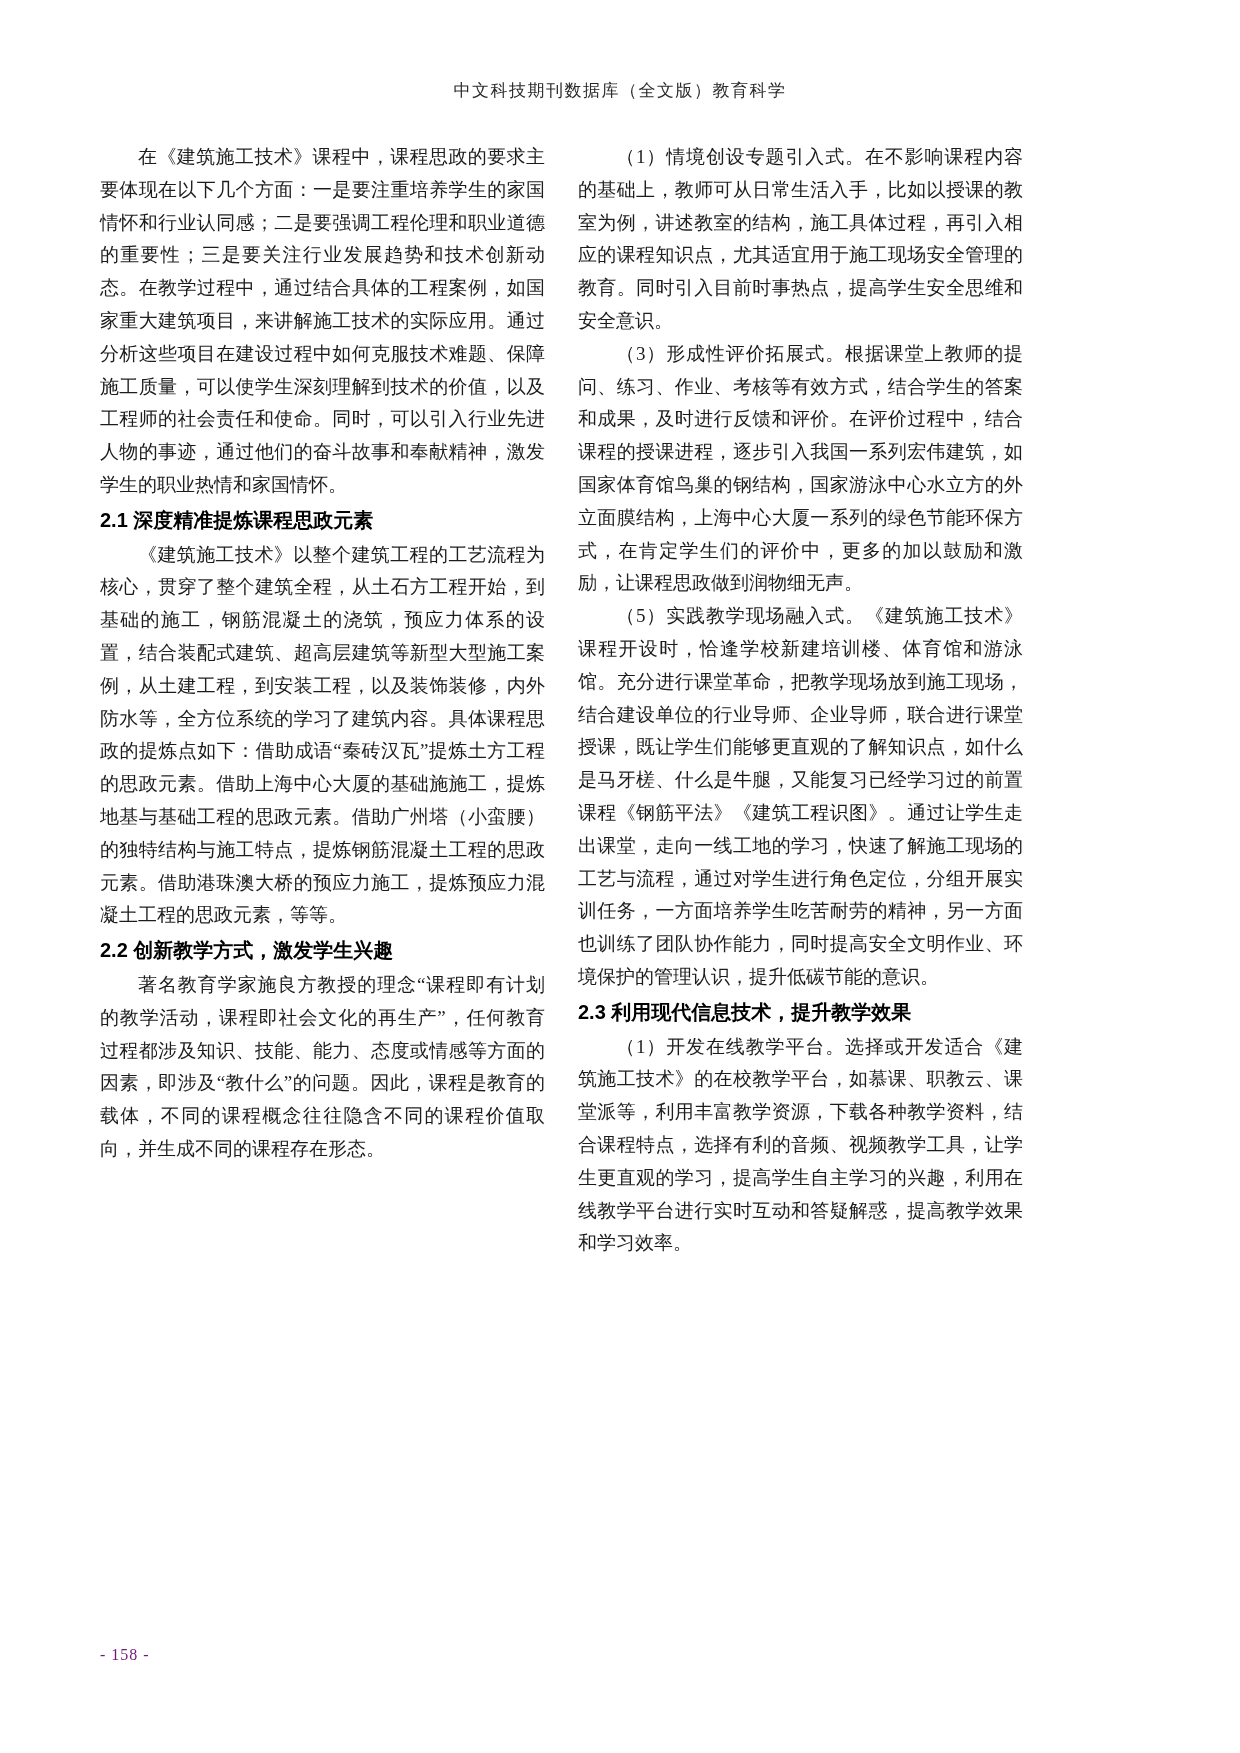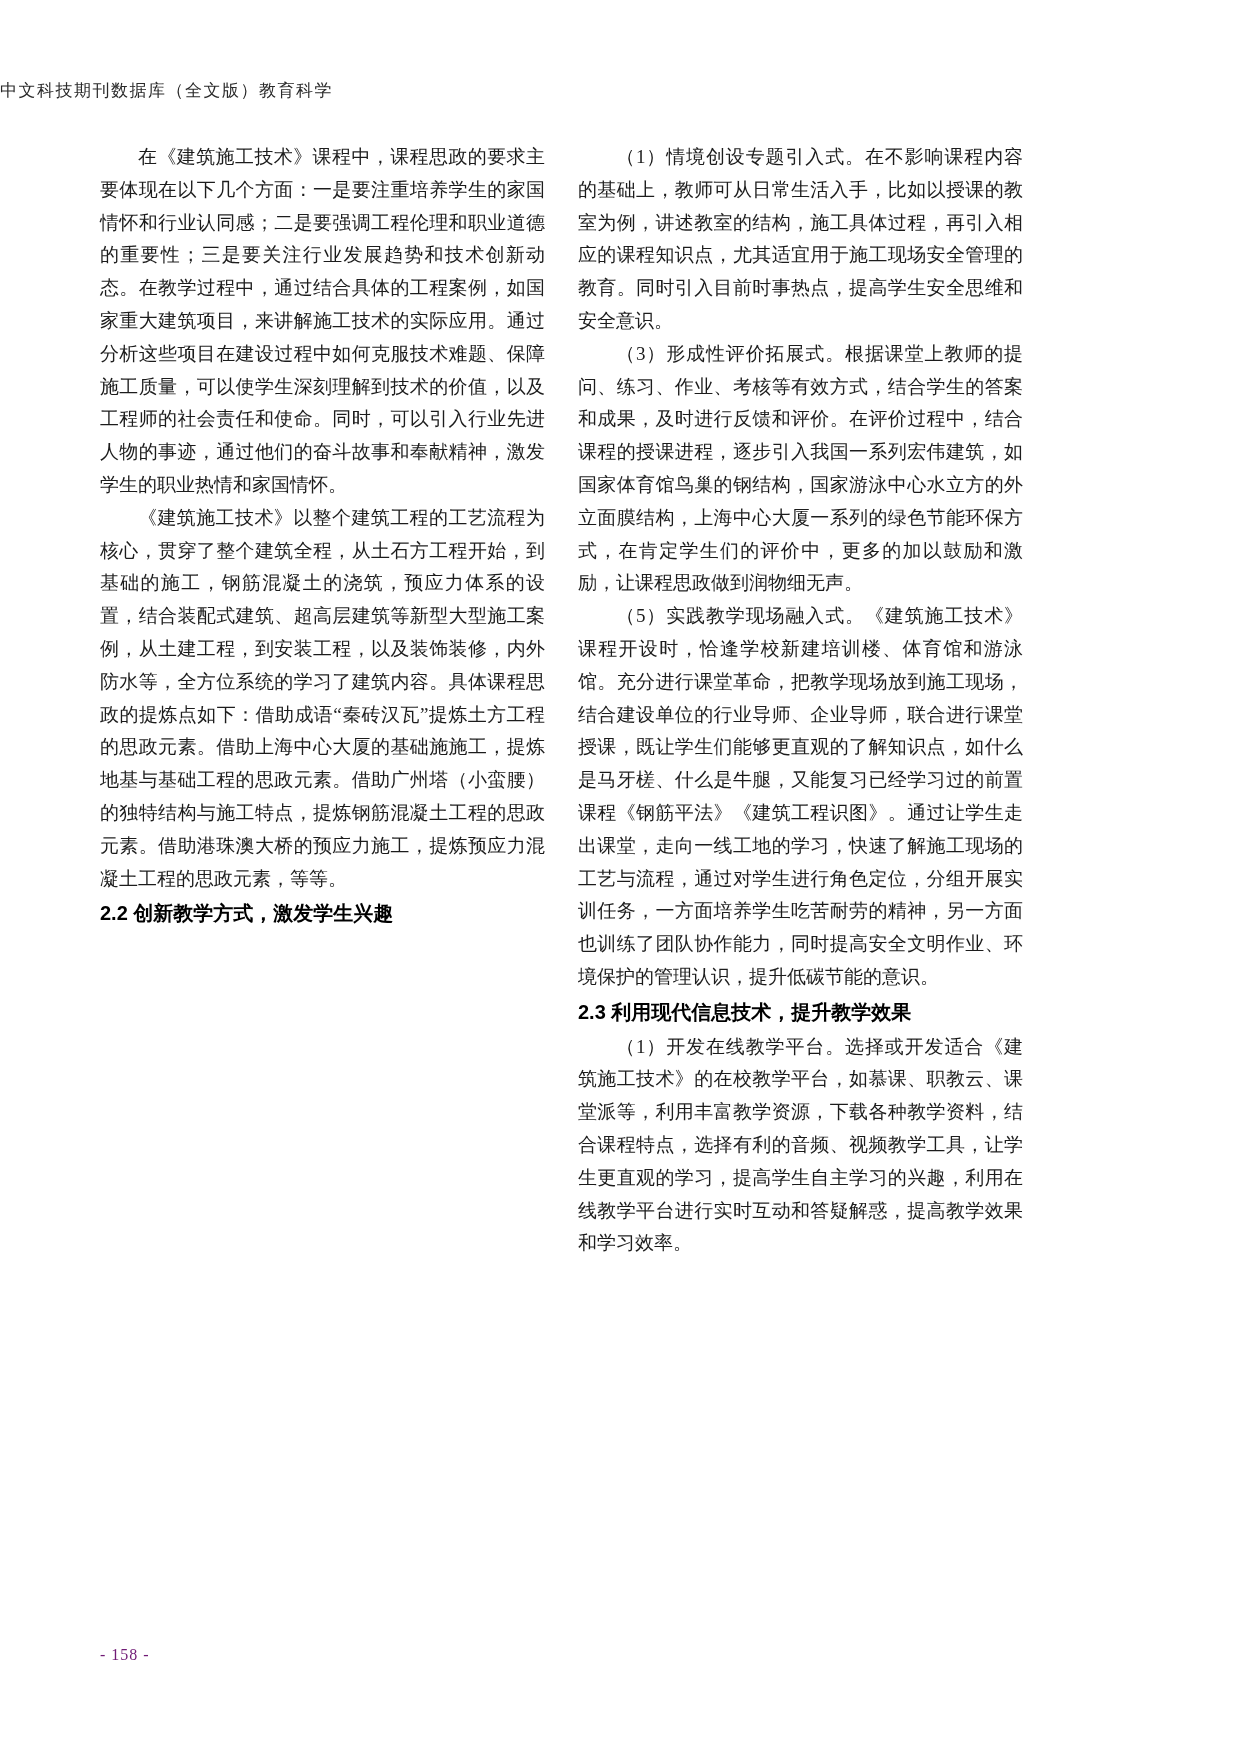--- a/index.html
+++ b/index.html
@@ -11,21 +11,21 @@
     background: #ffffff;
     font-family: "Liberation Serif", "DejaVu Serif", serif;
     color: #1c1c1c;
     overflow: hidden;
   }
   .page-header {
     position: absolute;
     top: 79px;
     left: 0;
     width: 100%;
-    text-align: left;
+    text-align: center;
     font-size: 17px;
     letter-spacing: 1.5px;
     color: #2a2a2a;
   }
   .content {
     position: absolute;
     top: 141px;
     left: 100px;
     width: 923px;
     display: flex;
@@ -65,22 +65,24 @@
 <div class="page">
 
   <div class="page-header">
     <span>中文科技期刊数据库（全文版）教育科学</span>
   </div>
 
   <div class="content">
 
     <div class="col">
       <p class="para">在《建筑施工技术》课程中，课程思政的要求主要体现在以下几个方面：一是要注重培养学生的家国情怀和行业认同感；二是要强调工程伦理和职业道德的重要性；三是要关注行业发展趋势和技术创新动态。在教学过程中，通过结合具体的工程案例，如国家重大建筑项目，来讲解施工技术的实际应用。通过分析这些项目在建设过程中如何克服技术难题、保障施工质量，可以使学生深刻理解到技术的价值，以及工程师的社会责任和使命。同时，可以引入行业先进人物的事迹，通过他们的奋斗故事和奉献精神，激发学生的职业热情和家国情怀。</p>
+      <h2 class="heading">2.1 深度精准提炼课程思政元素</h2>
       <p class="para">《建筑施工技术》以整个建筑工程的工艺流程为核心，贯穿了整个建筑全程，从土石方工程开始，到基础的施工，钢筋混凝土的浇筑，预应力体系的设置，结合装配式建筑、超高层建筑等新型大型施工案例，从土建工程，到安装工程，以及装饰装修，内外防水等，全方位系统的学习了建筑内容。具体课程思政的提炼点如下：借助成语“秦砖汉瓦”提炼土方工程的思政元素。借助上海中心大厦的基础施施工，提炼地基与基础工程的思政元素。借助广州塔（小蛮腰）的独特结构与施工特点，提炼钢筋混凝土工程的思政元素。借助港珠澳大桥的预应力施工，提炼预应力混凝土工程的思政元素，等等。</p>
       <h2 class="heading">2.2 创新教学方式，激发学生兴趣</h2>
+      <p class="para">著名教育学家施良方教授的理念“课程即有计划的教学活动，课程即社会文化的再生产”，任何教育过程都涉及知识、技能、能力、态度或情感等方面的因素，即涉及“教什么”的问题。因此，课程是教育的载体，不同的课程概念往往隐含不同的课程价值取向，并生成不同的课程存在形态。</p>
     </div>
 
     <div class="col">
       <p class="para">（1）情境创设专题引入式。在不影响课程内容的基础上，教师可从日常生活入手，比如以授课的教室为例，讲述教室的结构，施工具体过程，再引入相应的课程知识点，尤其适宜用于施工现场安全管理的教育。同时引入目前时事热点，提高学生安全思维和安全意识。</p>
       <p class="para">（3）形成性评价拓展式。根据课堂上教师的提问、练习、作业、考核等有效方式，结合学生的答案和成果，及时进行反馈和评价。在评价过程中，结合课程的授课进程，逐步引入我国一系列宏伟建筑，如国家体育馆鸟巢的钢结构，国家游泳中心水立方的外立面膜结构，上海中心大厦一系列的绿色节能环保方式，在肯定学生们的评价中，更多的加以鼓励和激励，让课程思政做到润物细无声。</p>
       <p class="para">（5）实践教学现场融入式。《建筑施工技术》课程开设时，恰逢学校新建培训楼、体育馆和游泳馆。充分进行课堂革命，把教学现场放到施工现场，结合建设单位的行业导师、企业导师，联合进行课堂授课，既让学生们能够更直观的了解知识点，如什么是马牙槎、什么是牛腿，又能复习已经学习过的前置课程《钢筋平法》《建筑工程识图》。通过让学生走出课堂，走向一线工地的学习，快速了解施工现场的工艺与流程，通过对学生进行角色定位，分组开展实训任务，一方面培养学生吃苦耐劳的精神，另一方面也训练了团队协作能力，同时提高安全文明作业、环境保护的管理认识，提升低碳节能的意识。</p>
       <h2 class="heading">2.3 利用现代信息技术，提升教学效果</h2>
       <p class="para">（1）开发在线教学平台。选择或开发适合《建筑施工技术》的在校教学平台，如慕课、职教云、课堂派等，利用丰富教学资源，下载各种教学资料，结合课程特点，选择有利的音频、视频教学工具，让学生更直观的学习，提高学生自主学习的兴趣，利用在线教学平台进行实时互动和答疑解惑，提高教学效果和学习效率。</p>
     </div>
 

